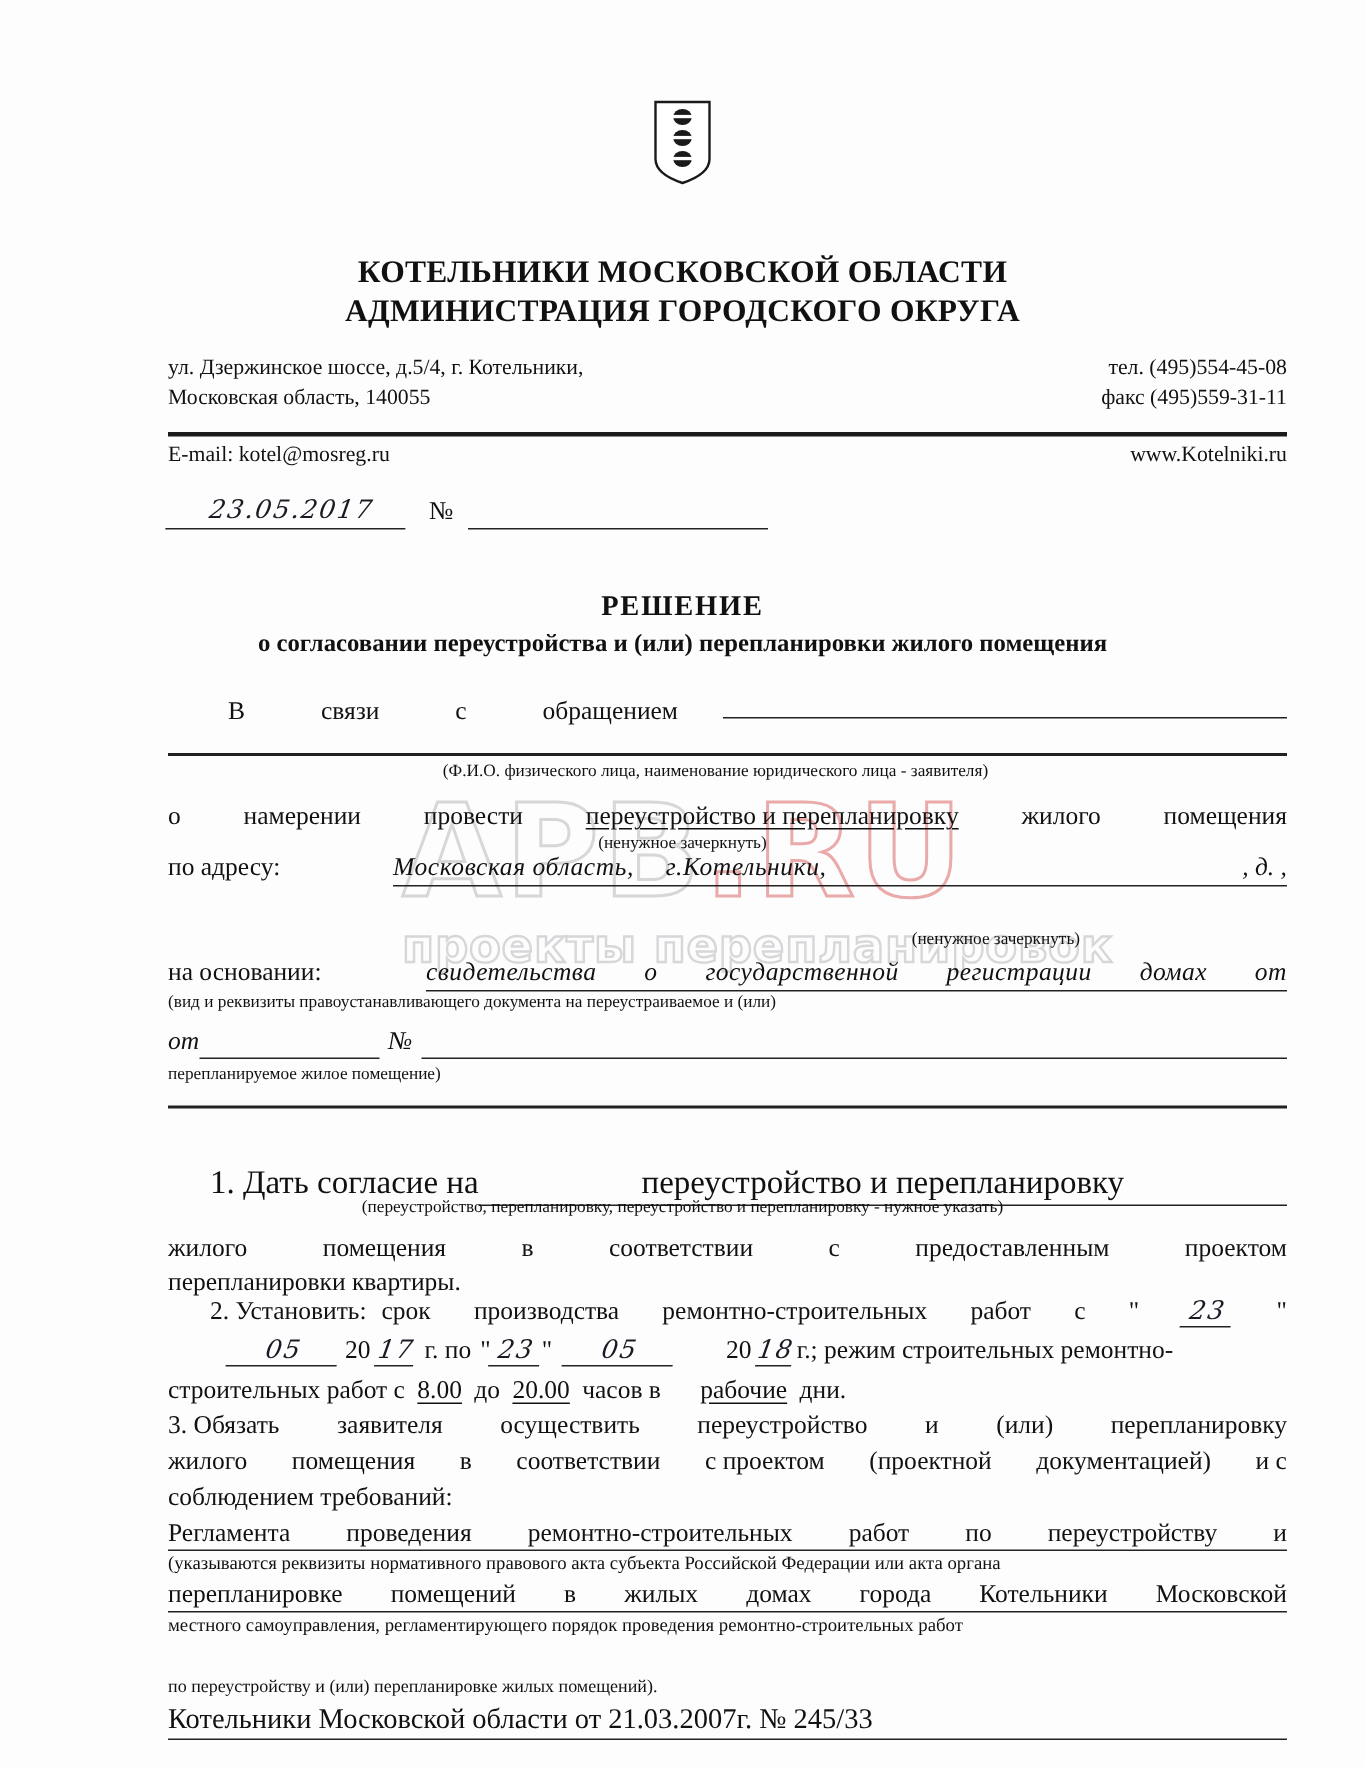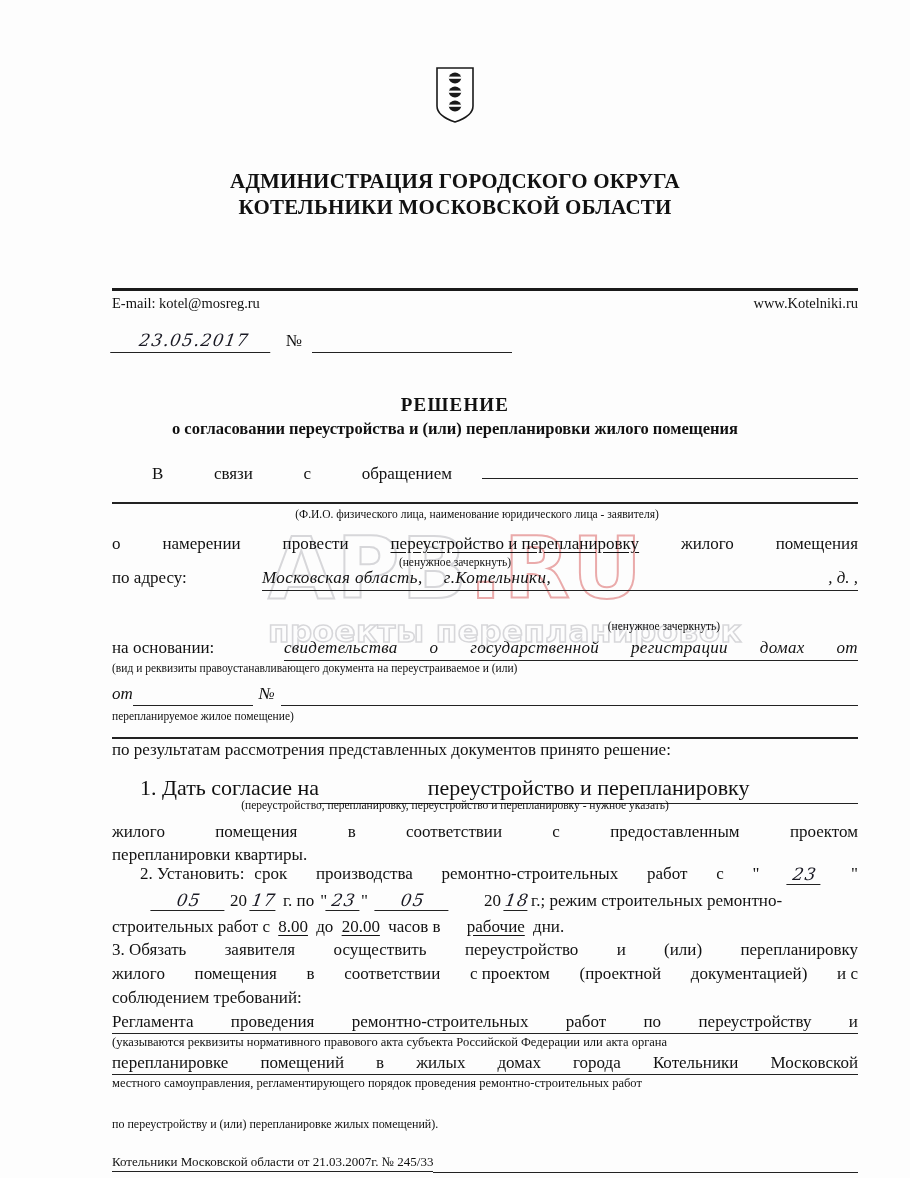--- a/index.html
+++ b/index.html
@@ -345,24 +345,23 @@
     left: 112px;
     right: 52px;
     font-size: 12.5px;
   }
   .req-cap.small { font-size: 12px; }
 
   .last-line {
     position: absolute;
     left: 112px;
     right: 52px;
-    font-size: 13px;
-    display: flex;
-    align-items: center;
-    margin-top: 16px;
+    font-size: 19px;
+    display: flex;
+    align-items: flex-end;
   }
   .last-line .txt { border-bottom: 1.4px solid #222; padding-bottom:1px; }
   .last-line .tail { flex:1; border-bottom: 1.4px solid #222; height:20px; }
 
   
   .watermark {
     position: absolute;
     left: 268px;
     top: 528px;
     width: 480px;
@@ -410,24 +409,34 @@
           <ellipse cx="20" cy="26" rx="6.2" ry="5.4"></ellipse>
           <rect x="13.6" y="24.6" width="12.8" height="2.2" fill="#ffffff"></rect>
           <ellipse cx="20" cy="40" rx="6.2" ry="5.4"></ellipse>
           <rect x="13.6" y="38.6" width="12.8" height="2.2" fill="#ffffff"></rect>
         </g>
       </svg>
     </div>
   </div>
 
   <div class="org-title">
+    <div>КОТЕЛЬНИКИ МОСКОВСКОЙ ОБЛАСТИ</div>
     <div>АДМИНИСТРАЦИЯ ГОРОДСКОГО ОКРУГА</div>
-    <div>КОТЕЛЬНИКИ МОСКОВСКОЙ ОБЛАСТИ</div>
-  </div>
-
+  </div>
+
+  <div class="contacts">
+    <div class="left">
+      <div>ул. Дзержинское шоссе, д.5/4, г. Котельники,</div>
+      <div>Московская область, 140055</div>
+    </div>
+    <div class="right">
+      <div>тел. (495)554-45-08</div>
+      <div>факс (495)559-31-11</div>
+    </div>
+  </div>
 
   <div class="rule-thick"></div>
 
   <div class="contacts2">
     <div>E-mail: kotel@mosreg.ru</div>
     <div>www.Kotelniki.ru</div>
   </div>
 
   <div class="dateline">
     <div class="date-val hw">23.05.2017</div>
@@ -489,21 +498,20 @@
   <div class="row-ot">
     <div class="ot-word">от</div>
     <div class="ot-gap1"></div>
     <div class="ot-no">№</div>
     <div class="ot-gap2"></div>
   </div>
   <div class="caption" style="top:710px; left:112px;">перепланируемое  жилое помещение)</div>
 
   <div class="rule-line" style="top:737px;"></div>
 
-  <div class="results">по результатам рассмотрения представленных документов принято решение:</div>
 
   <div class="row-item1">
     <div class="item1-lead">1. Дать согласие на</div>
     <div class="item1-val">переустройство и перепланировку</div>
   </div>
   <div class="caption caption-center" style="top:799px;">(переустройство, перепланировку, переустройство и перепланировку - нужное указать)</div>
 
   <div class="para-just just-row" style="top:822px;">
     <span>жилого</span>
     <span>помещения</span>

